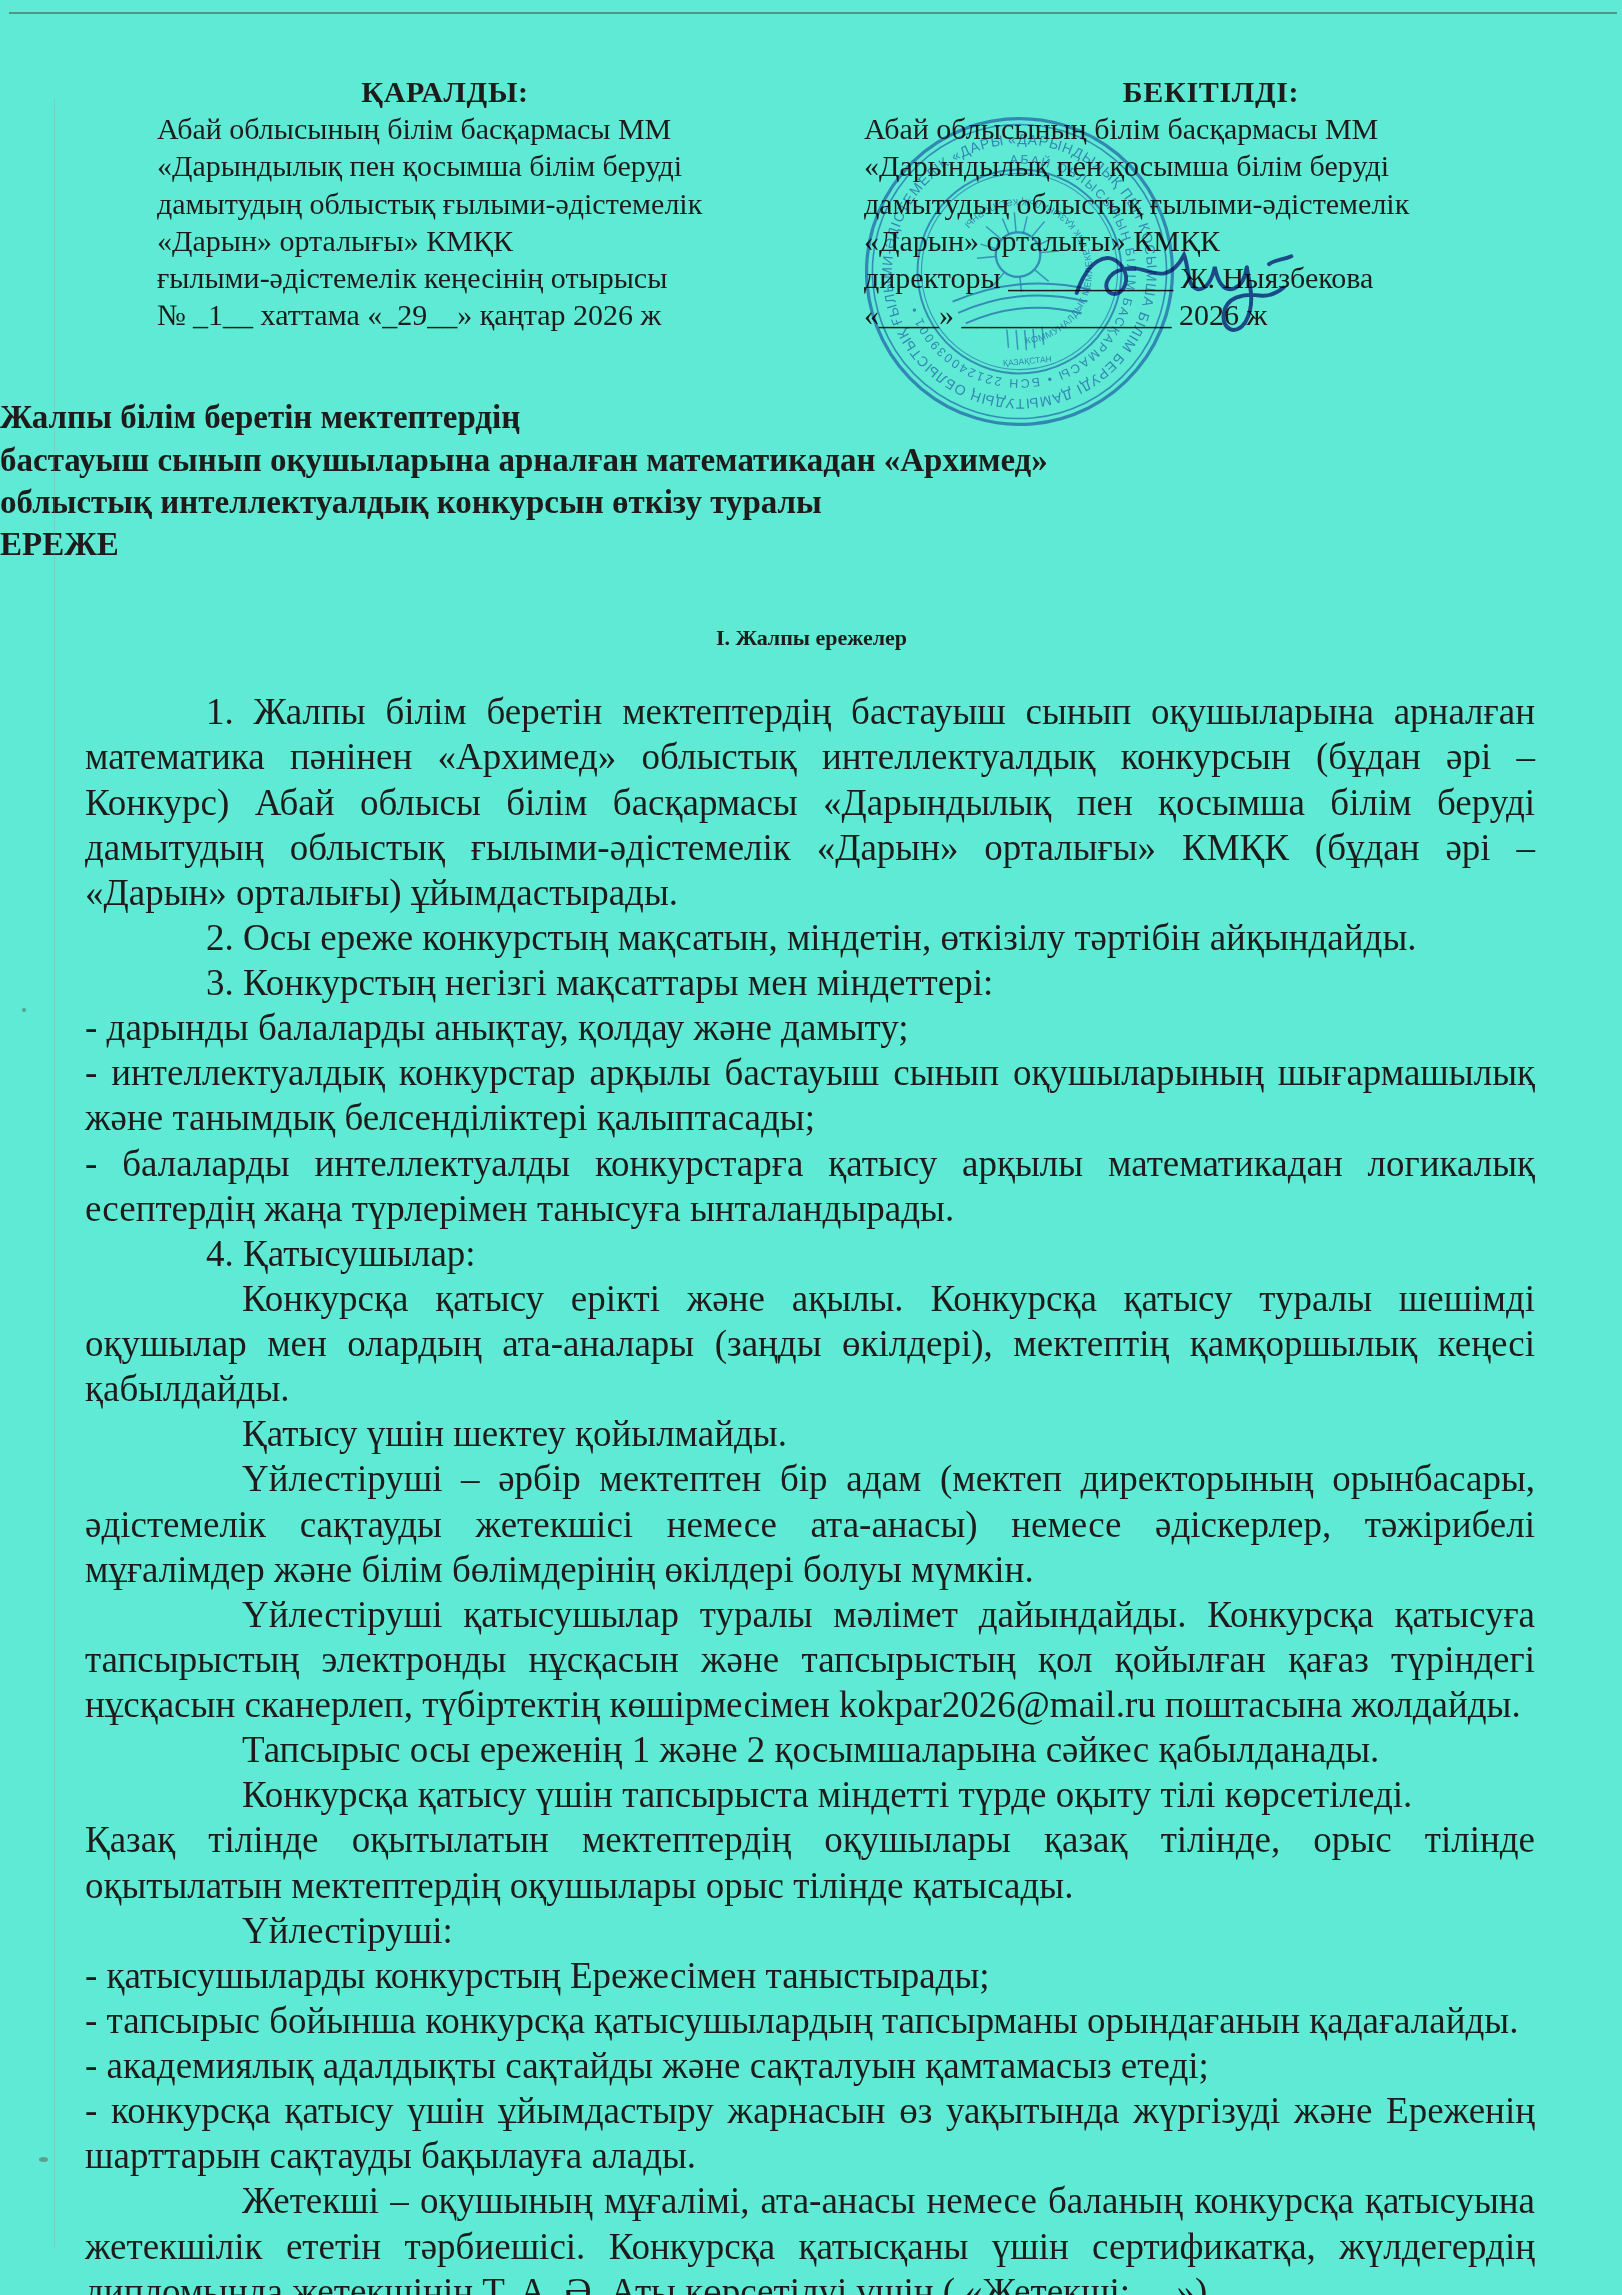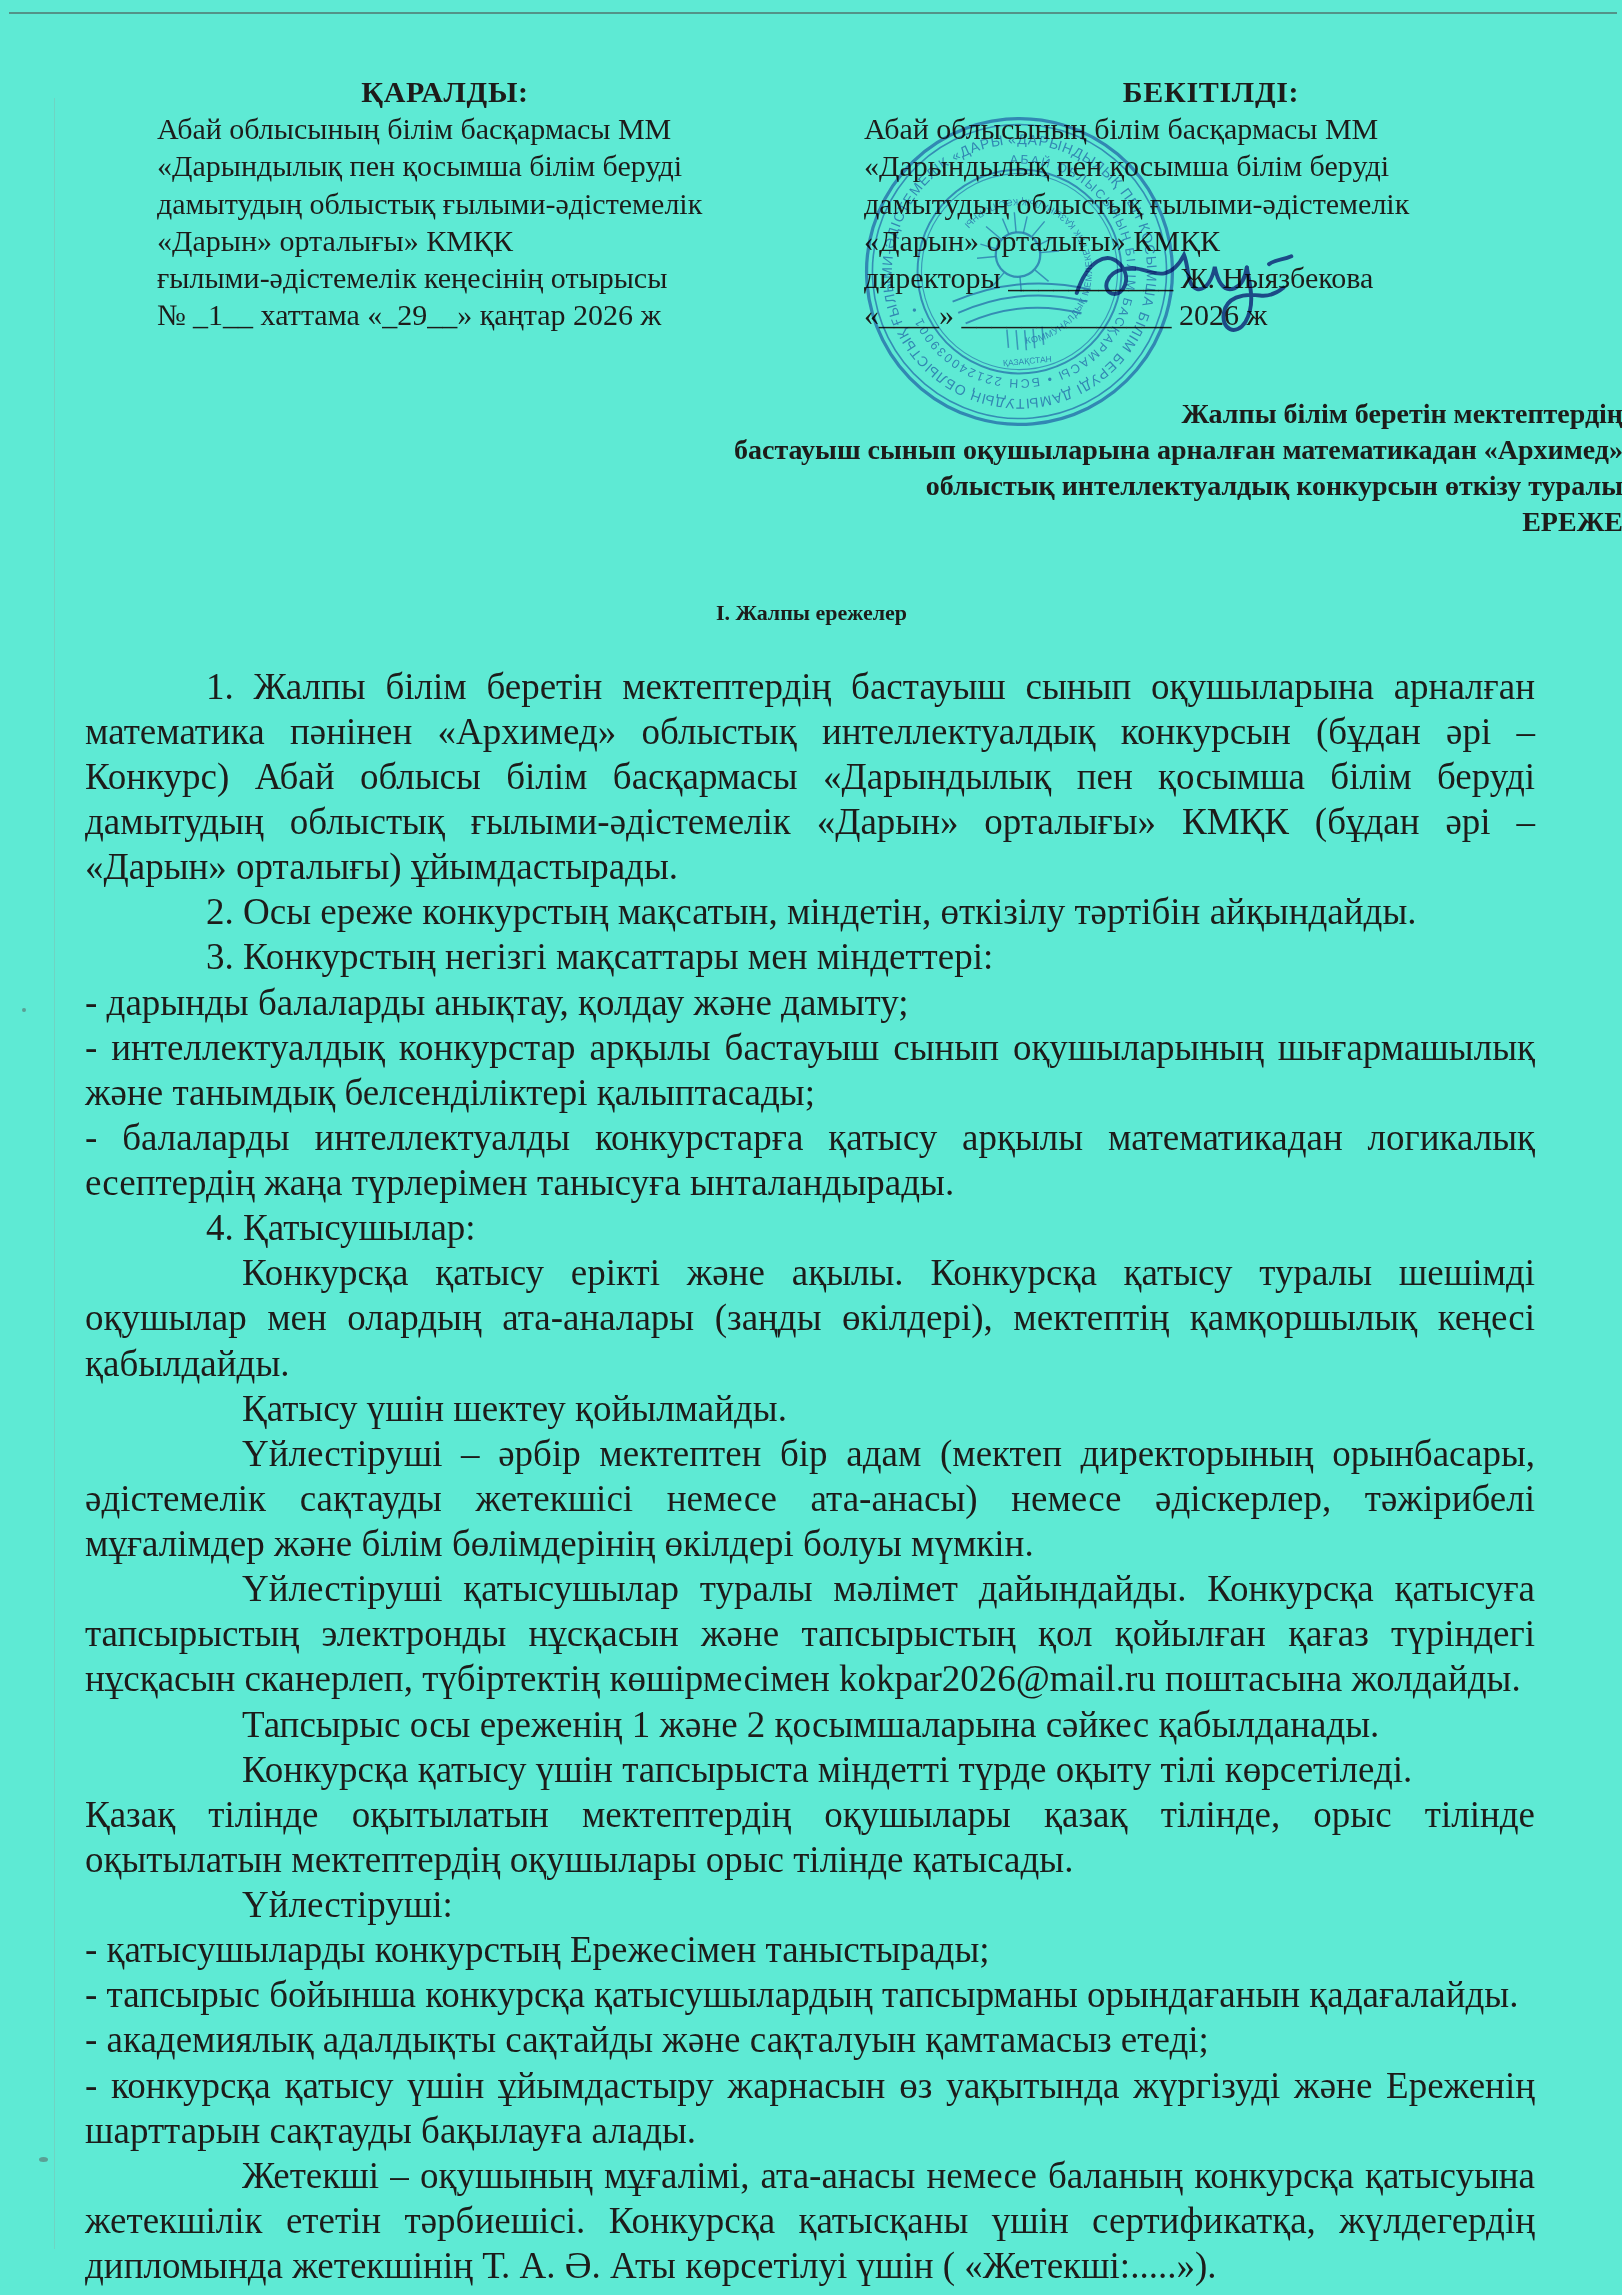--- a/index.html
+++ b/index.html
@@ -16,21 +16,21 @@
   .scan-left-line{position:absolute;left:54px;top:98px;bottom:46px;width:1.3px;background:#9a9a96;opacity:.28;}
   .speck{position:absolute;background:#555;opacity:.5;border-radius:50%;}
 
   .header{display:flex;justify-content:space-between;padding:73px 65px 0 157px;}
   .hcol{font-size:30px;line-height:1.24;}
   .hcol .hline{white-space:nowrap;}
   .hleft{width:576px;}
   .hright{width:694px;position:relative;}
   .htitle{font-weight:bold;text-align:center;letter-spacing:0.7px;}
 
-  .doc-title{margin-top:63px;text-align:right;font-weight:bold;font-size:28px;line-height:1.28;}
+  .doc-title{margin-top:63px;text-align:left;font-weight:bold;font-size:33px;line-height:1.28;}
   .section-heading{margin-top:60px;text-align:center;font-weight:bold;font-size:22px;}
 
   .body-text{margin:38px 88px 0 85px;font-size:37px;line-height:1.22;}
   .body-text p{margin:0;text-align:justify;}
   .ind-num{text-indent:121px;}
   .ind{text-indent:157px;}
   .ind-big{text-indent:236px;font-family:Liberation Serif, serif;}
   .flush{text-indent:0;}
   .u{}
 

